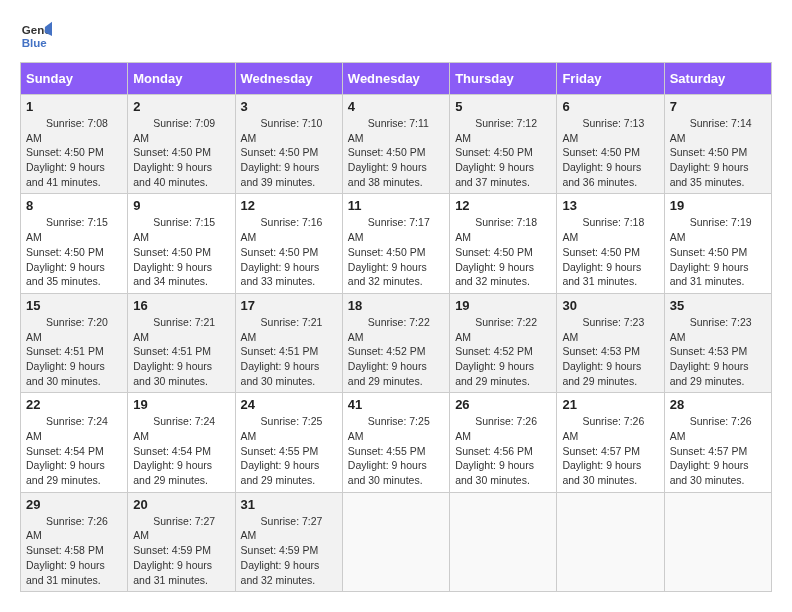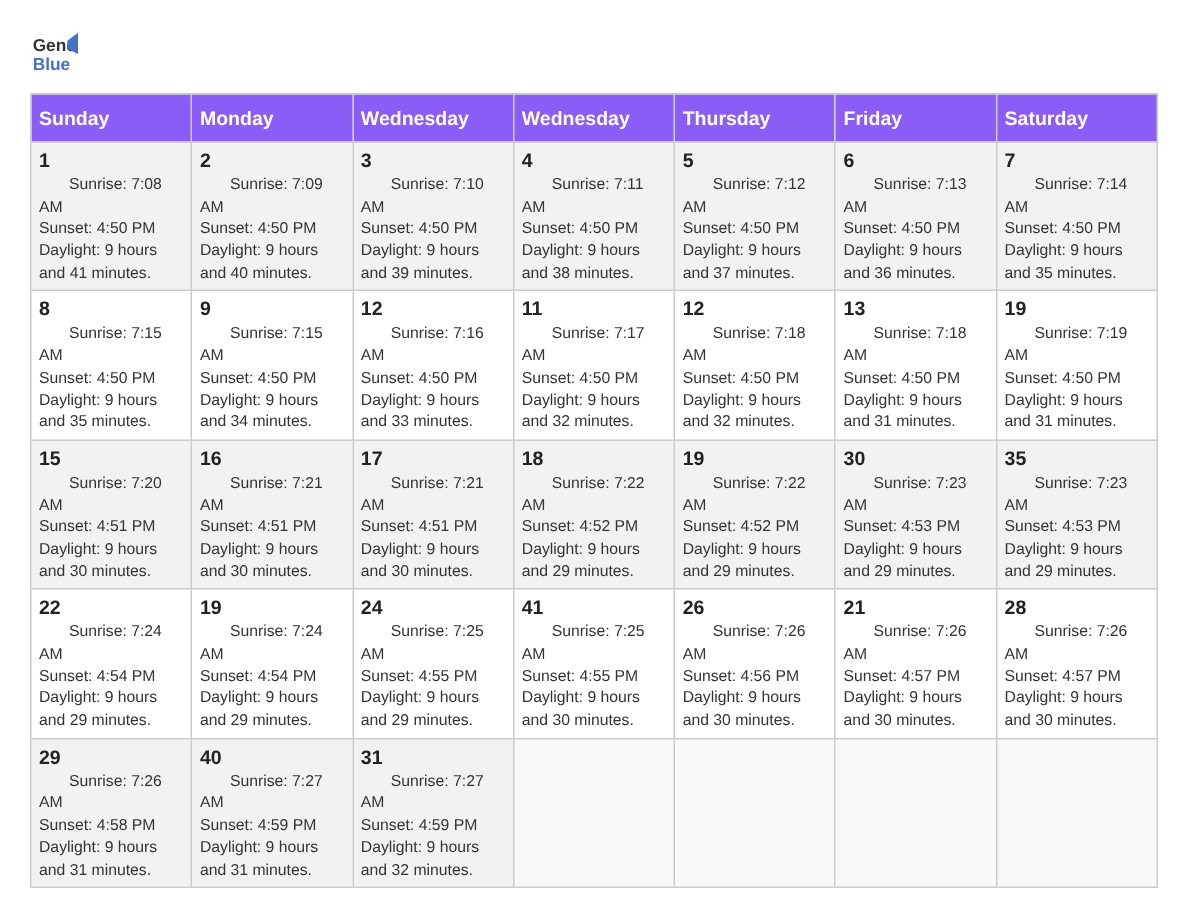--- a/index.html
+++ b/index.html
@@ -231,21 +231,21 @@
         <span class="day-num">28</span>
         <span class="day-detail">Sunrise: 7:26 AM<br>Sunset: 4:57 PM<br>Daylight: 9 hours<br>and 30 minutes.</span>
       </td>
       </tr>
       <tr>
         <td>
         <span class="day-num">29</span>
         <span class="day-detail">Sunrise: 7:26 AM<br>Sunset: 4:58 PM<br>Daylight: 9 hours<br>and 31 minutes.</span>
       </td>
         <td>
-        <span class="day-num">40</span>
+        <span class="day-num">20</span>
         <span class="day-detail">Sunrise: 7:27 AM<br>Sunset: 4:59 PM<br>Daylight: 9 hours<br>and 31 minutes.</span>
       </td>
         <td>
         <span class="day-num">31</span>
         <span class="day-detail">Sunrise: 7:27 AM<br>Sunset: 4:59 PM<br>Daylight: 9 hours<br>and 32 minutes.</span>
       </td>
         <td class="empty-cell"></td>
         <td class="empty-cell"></td>
         <td class="empty-cell"></td>
         <td class="empty-cell"></td>

